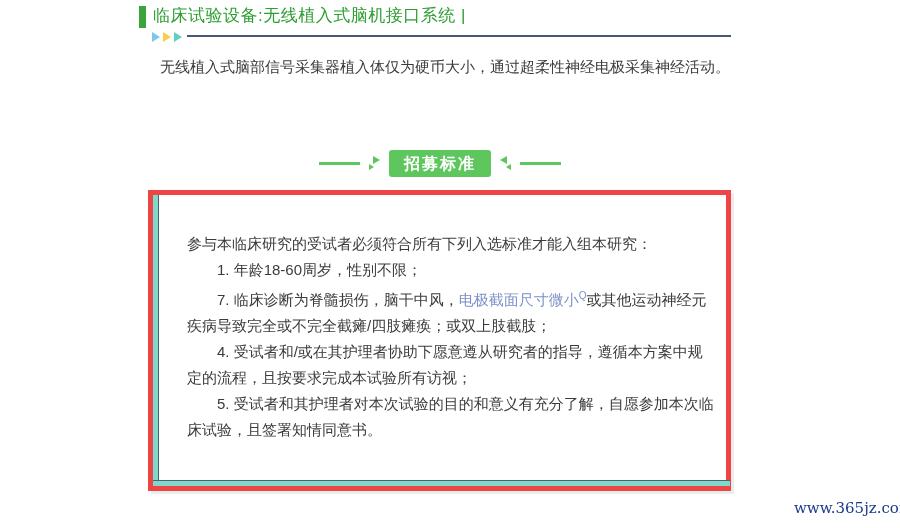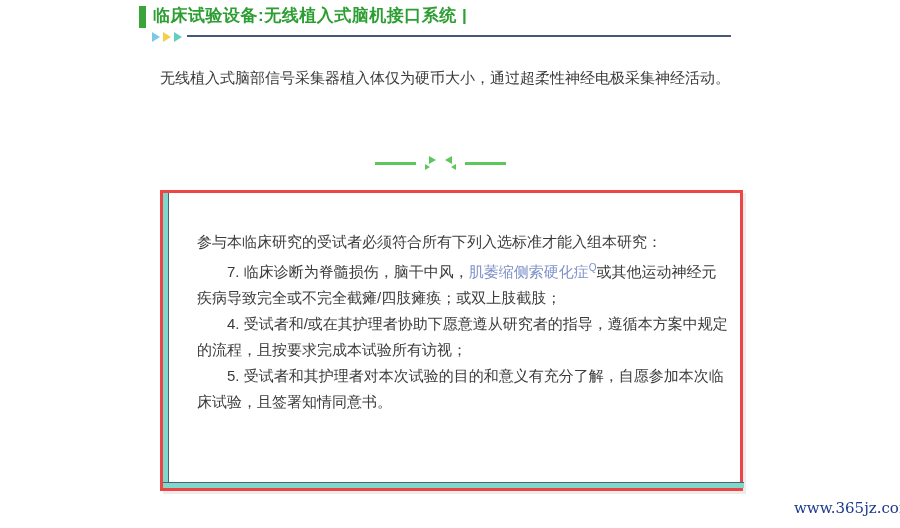--- a/index.html
+++ b/index.html
@@ -8,36 +8,36 @@
     font-family:"Liberation Sans","DejaVu Sans",sans-serif;
     overflow:hidden;
   }
   
   .title-accent-bar{
     position:absolute;left:139px;top:6px;width:7px;height:22px;
     background:#3aa33a;
   }
   .page-title{
     position:absolute;left:153px;top:4px;
-    font-size:17px;font-weight:bold;color:#2d9e32;letter-spacing:.5px;
+    font-size:17px;font-weight:normal;color:#2d9e32;letter-spacing:.5px;
     white-space:nowrap;
   }
   .arrow-row{
     position:absolute;left:152px;top:32px;display:flex;gap:3px;align-items:center;
   }
   .tri{width:0;height:0;border-top:5px solid transparent;border-bottom:5px solid transparent;}
   .tri.blue{border-left:8px solid #7cc8e8;}
   .tri.yellow{border-left:8px solid #f5cf4a;}
   .tri.teal{border-left:8px solid #62cfc0;}
   .header-divider{
     position:absolute;left:187px;top:35px;width:544px;height:2px;background:#4a5878;
   }
   
   .intro{
-    position:absolute;left:130px;top:66px;width:620px;
+    position:absolute;left:130px;top:55px;width:620px;
     font-size:15px;line-height:24.5px;color:#3b3b3b;
   }
   .intro p{margin:0;text-indent:2em;}
   
   .badge-row{
     position:absolute;left:130px;top:149px;width:620px;height:28px;
     display:flex;align-items:center;justify-content:center;gap:9px;
   }
   .badge-line{width:41px;height:3px;background:#5dc75d;}
   .chev{position:relative;width:11px;height:14px;display:inline-block;}
@@ -56,22 +56,22 @@
   .chev.point-left::after{
     content:"";position:absolute;bottom:0;right:0;width:0;height:0;
     border-right:5px solid #5dc75d;border-top:3px solid transparent;border-bottom:3px solid transparent;
   }
   .recruit-badge{
     background:#5dc75d;color:#ffffff;font-size:16px;font-weight:bold;
     padding:4px 15px;border-radius:3px;letter-spacing:2px;line-height:19px;
   }
   
   .criteria-box{
-    position:absolute;left:160px;top:190px;width:583px;height:301px;
-    border:3px solid #ef4444;background:#ffffff;box-sizing:border-box;
+    position:absolute;left:148px;top:190px;width:583px;height:301px;
+    border:5px solid #ef4444;background:#ffffff;box-sizing:border-box;
     box-shadow:3px 3px 0 rgba(180,180,180,0.25);
   }
   .accent-left{
     position:absolute;left:0;top:0;bottom:0;width:5px;
     background:#7ed9cc;border-right:1px solid #51606e;
   }
   .accent-bottom{
     position:absolute;left:0;right:-4px;bottom:0;height:5px;
     background:#7ed9cc;border-top:1px solid #51606e;
   }
@@ -105,28 +105,30 @@
 </div>
 <div class="header-divider"></div>
 
 <div class="intro">
   <p>无线植入式脑部信号采集器植入体仅为硬币大小，通过超柔性神经电极采集神经活动。</p>
 </div>
 
 <div class="badge-row">
   <span class="badge-line"></span>
   <span class="chev point-right"></span>
+  <span class="recruit-badge">招募标准</span>
   <span class="chev point-left"></span>
   <span class="badge-line"></span>
 </div>
 
 <div class="criteria-box">
   <div class="accent-left"></div>
   <div class="accent-bottom"></div>
   <div class="criteria-content">
     <p>参与本临床研究的受试者必须符合所有下列入选标准才能入组本研究：</p>
-    <p class="indent"><span>7. 临床诊断为脊髓损伤，脑干中风，</span><a class="term-link"><span>肌萎缩侧索硬化症</span><sup>Q</sup></a><span>或其他运动神经元疾病导致完全或不完全截瘫/四肢瘫痪；或双上肢截肢；</span></p>
+    <p class="indent">1. 年龄18-60周岁，性别不限；</p>
+    <p class="indent"><span>7. 临床诊断为脊髓损伤，脑干中风，</span><a class="term-link"><span>电极截面尺寸微小</span><sup>Q</sup></a><span>或其他运动神经元疾病导致完全或不完全截瘫/四肢瘫痪；或双上肢截肢；</span></p>
     <p class="indent">4. 受试者和/或在其护理者协助下愿意遵从研究者的指导，遵循本方案中规定的流程，且按要求完成本试验所有访视；</p>
     <p class="indent">5. 受试者和其护理者对本次试验的目的和意义有充分了解，自愿参加本次临床试验，且签署知情同意书。</p>
   </div>
 </div>
 
 <a class="watermark">www.365jz.com</a>
 
 </body></html>

